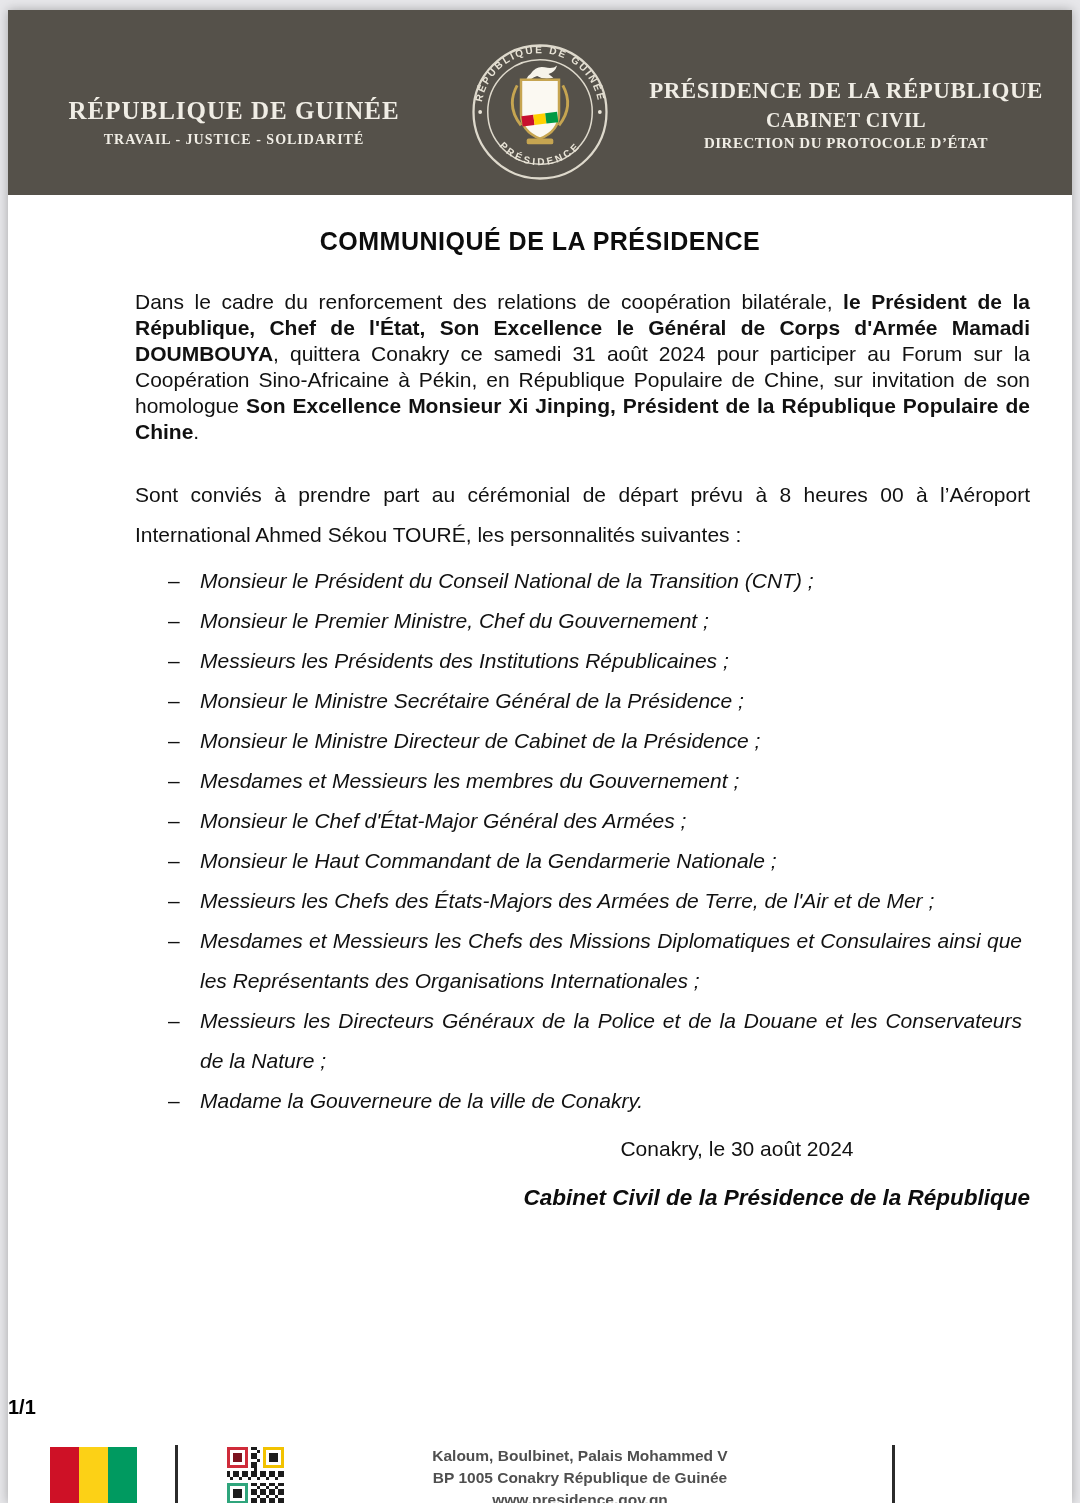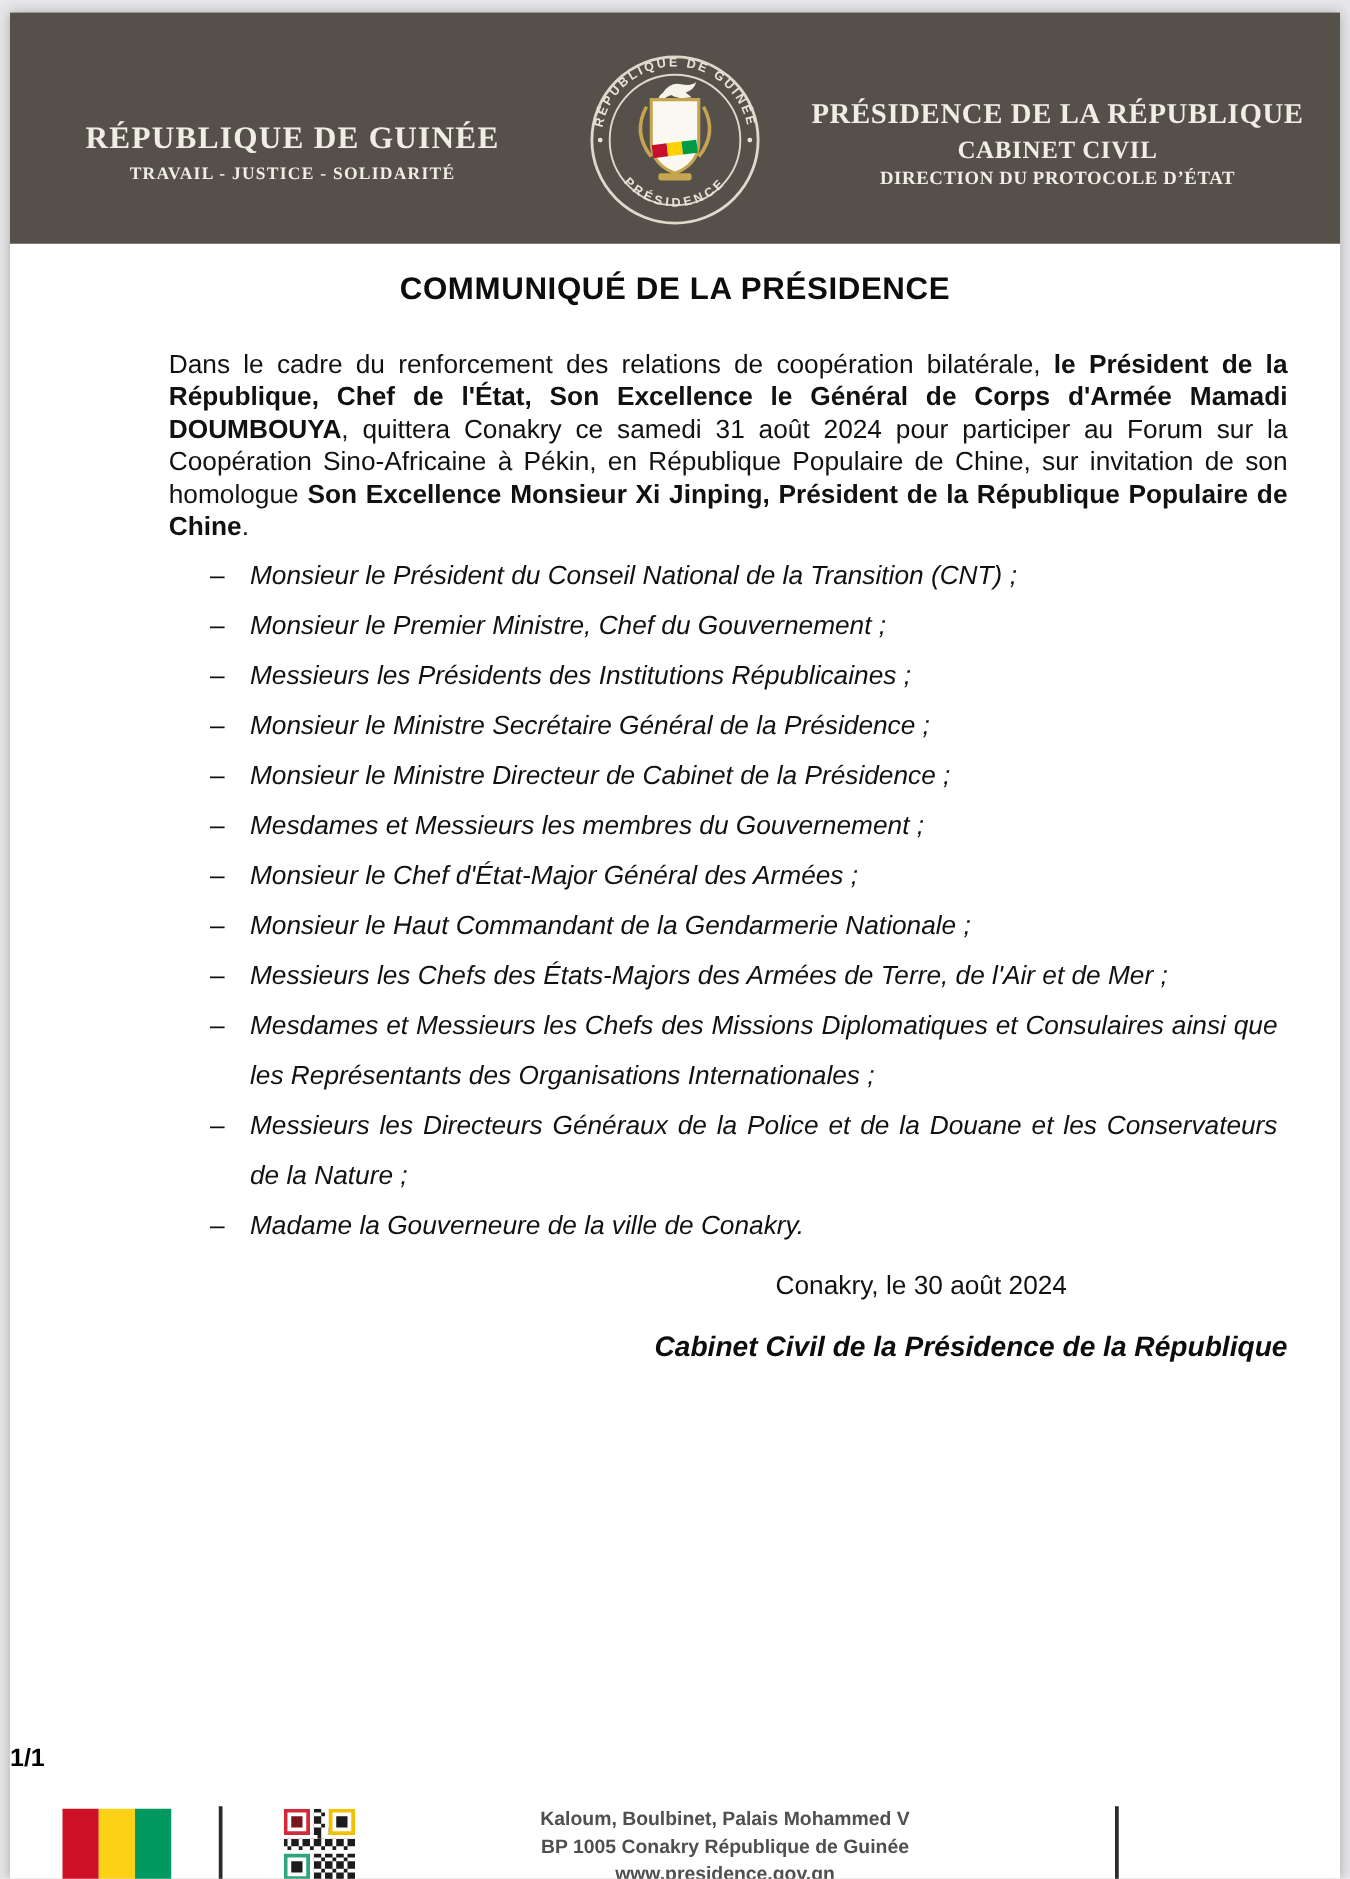--- a/index.html
+++ b/index.html
@@ -26,21 +26,21 @@
   .mast-left { flex:1; text-align:center; padding-top:40px; }
   .mast-title { font-size:25px; font-weight:bold; letter-spacing:1px; }
   .mast-motto { font-size:14px; font-weight:bold; letter-spacing:1px; margin-top:7px; }
   .seal-wrap { width:160px; display:flex; justify-content:center; padding-top:18px; }
   .mast-right { flex:1; text-align:center; padding-top:25px; line-height:1.15; }
   .mast-r1 { font-size:23px; font-weight:bold; letter-spacing:.5px; }
   .mast-r2 { font-size:20px; font-weight:bold; margin-top:4px; letter-spacing:.5px; }
   .mast-r3 { font-size:15px; font-weight:bold; margin-top:3px; letter-spacing:.5px; }
 
   
-  .main { padding:22px 42px 0 127px; color:#111; }
+  .main { padding:32px 42px 0 127px; color:#111; }
   .doc-title {
     margin-left:-85px; text-align:center;
     font-size:25px; font-weight:bold; letter-spacing:.5px; color:#0d0d0d;
   }
   .doc-subtitle {
     margin:34px 0 0 -85px; text-align:center;
     font-size:23px; font-weight:bold; line-height:29px; color:#0d0d0d;
   }
   .para1 { margin-top:33px; font-size:21px; line-height:26px; text-align:justify; }
   .para2 { margin-top:30px; font-size:21px; line-height:40px; text-align:justify; }
@@ -122,20 +122,21 @@
       <div class="mast-r3">DIRECTION DU PROTOCOLE D’ÉTAT</div>
     </div>
   </header>
 
   <main class="main">
     <h1 class="doc-title">COMMUNIQUÉ DE LA PRÉSIDENCE</h1>
 
 
     <p class="para1"><span>Dans le cadre du renforcement des relations de coopération bilatérale, </span><b>le Président de la République, Chef de l'État, Son Excellence le Général de Corps d'Armée Mamadi DOUMBOUYA</b><span>, quittera Conakry ce samedi 31 août 2024 pour participer au Forum sur la Coopération Sino-Africaine à Pékin, en République Populaire de Chine, sur invitation de son homologue </span><b>Son Excellence Monsieur Xi Jinping, Président de la République Populaire de Chine</b><span>.</span></p>
 
+    <p class="para2">Sont conviés à prendre part au cérémonial de départ prévu à 8 heures 00 à l’Aéroport International Ahmed Sékou TOURÉ, les personnalités suivantes :</p>
 
     <div class="invitees">
       <div class="invitee">
         <span class="dash">–</span>
         <span class="txt">Monsieur le Président du Conseil National de la Transition (CNT) ;</span>
       </div>
       <div class="invitee">
         <span class="dash">–</span>
         <span class="txt">Monsieur le Premier Ministre, Chef du Gouvernement ;</span>
       </div>

